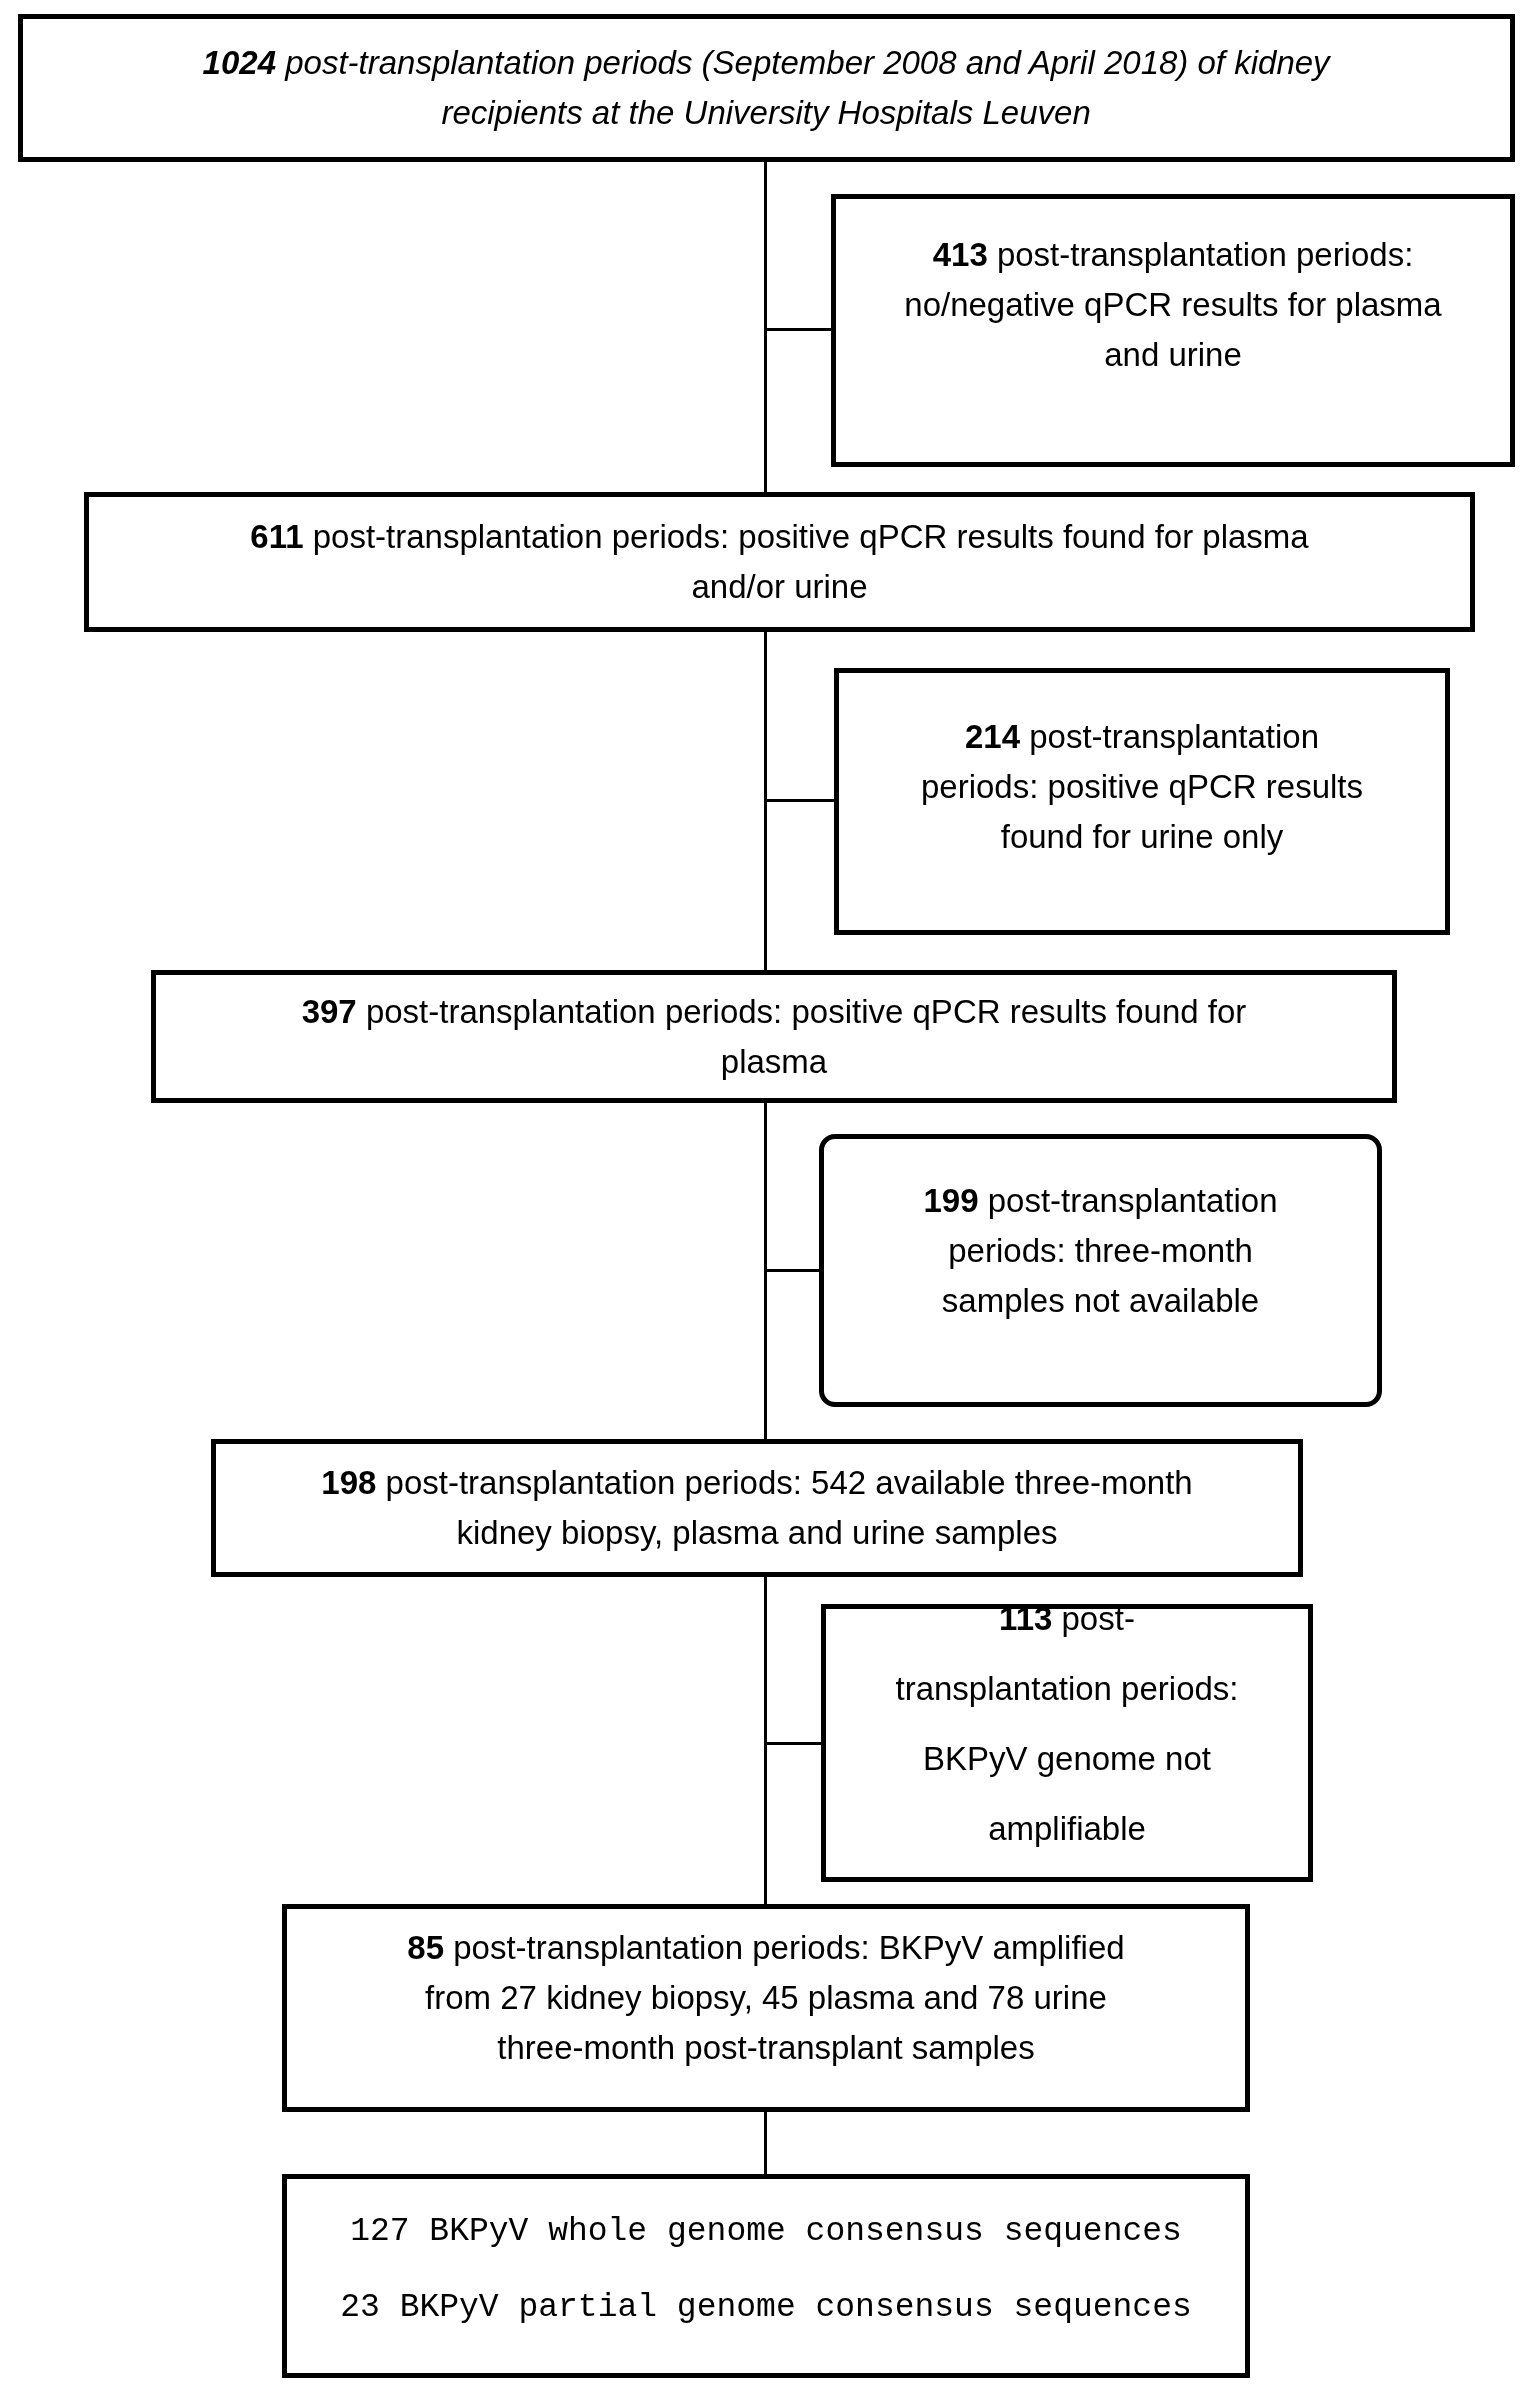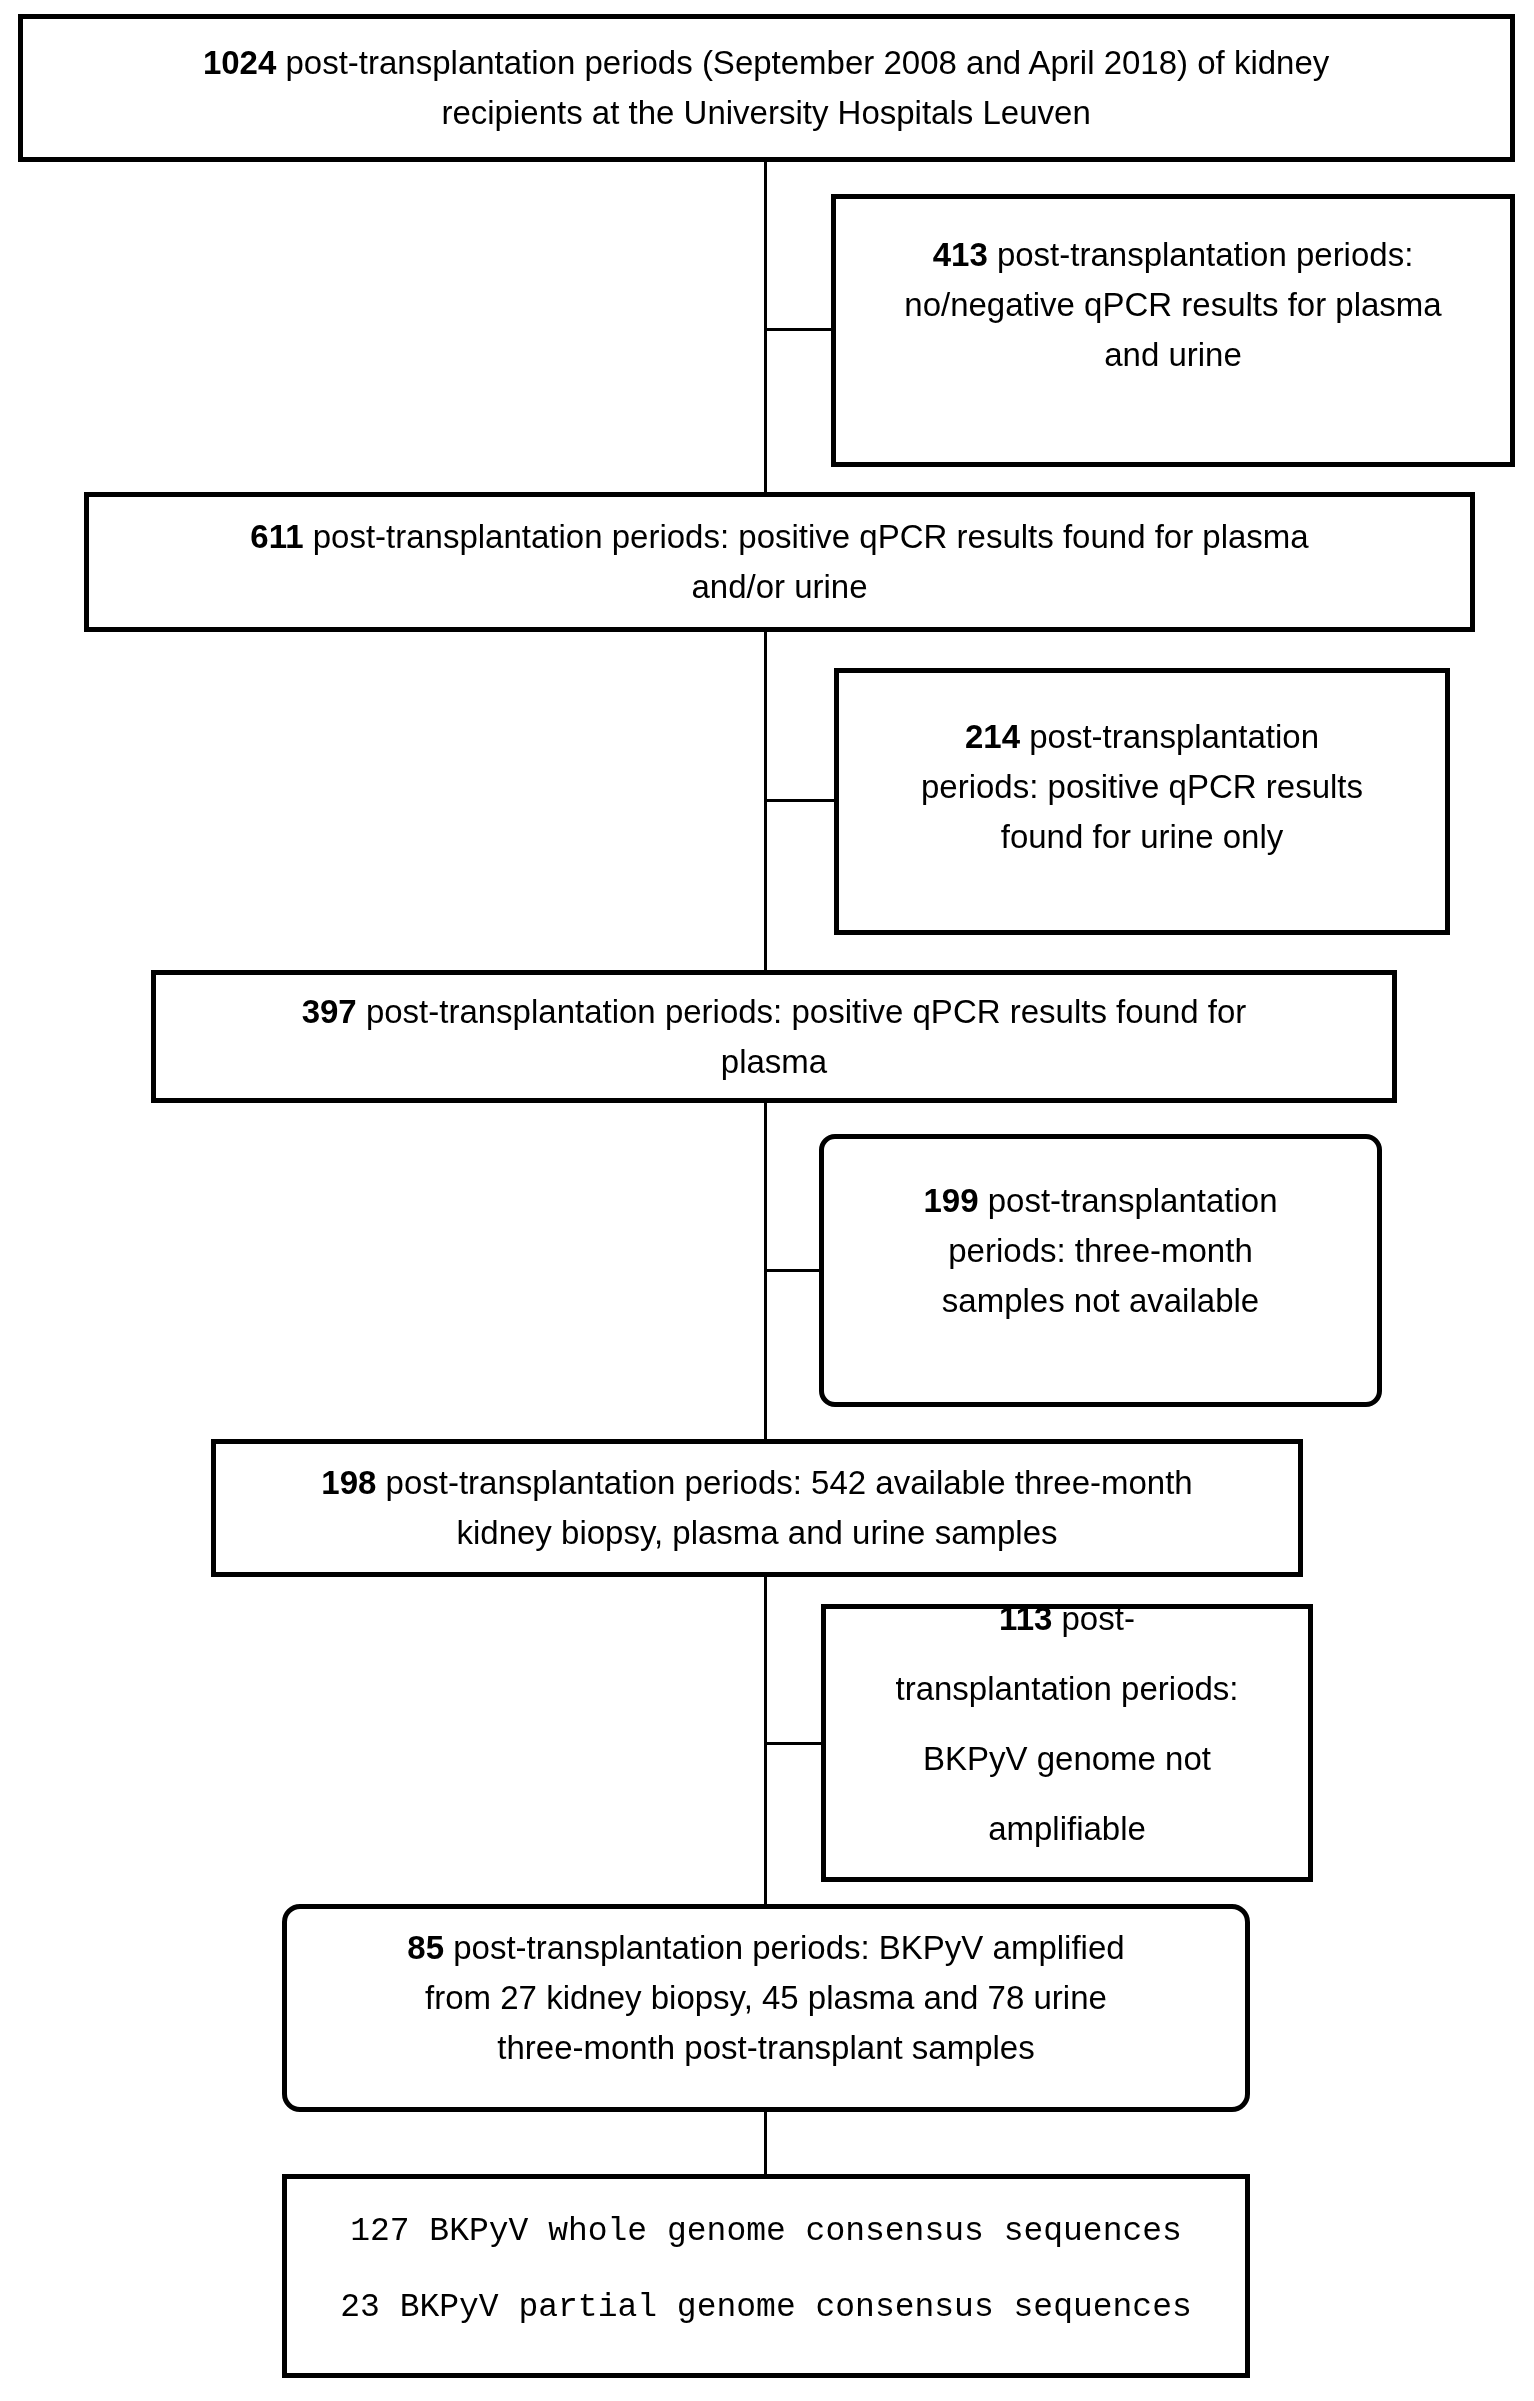--- a/index.html
+++ b/index.html
@@ -40,21 +40,21 @@
   <div class="vline" style="left:764px; top:632px; height:338px;"></div>
   <div class="vline" style="left:764px; top:1103px; height:336px;"></div>
   <div class="vline" style="left:764px; top:1576px; height:328px;"></div>
   <div class="vline" style="left:764px; top:2112px; height:63px;"></div>
 
   <div class="hline" style="left:764px; top:328px;  width:69px;"></div>
   <div class="hline" style="left:764px; top:799px; width:72px;"></div>
   <div class="hline" style="left:764px; top:1269px; width:57px;"></div>
   <div class="hline" style="left:764px; top:1742px; width:59px;"></div>
 
-  <div class="box" style="left:17.6px; top:14px; width:1497px; height:148px;">
+  <div class="box" style="left:17.6px; top:14px; width:1497px; height:148px;font-style:italic;">
     <div class="ln">
       <b class="num">1024</b>
       <span>post-transplantation periods (September 2008 and April 2018) of kidney</span>
     </div>
     <div class="ln">recipients at the University Hospitals Leuven</div>
   </div>
 
   <div class="box" style="left:831px; top:194px; width:684px; height:273px; padding-bottom:52px;">
     <div class="ln">
       <b class="num">413</b>
@@ -109,21 +109,21 @@
   <div class="box" style="left:821px; top:1604px; width:492px; height:278px; padding-bottom:38px;gap:20px;">
     <div class="ln">
       <b class="num">113</b>
       <span>post-</span>
     </div>
     <div class="ln">transplantation periods:</div>
     <div class="ln">BKPyV genome not</div>
     <div class="ln">amplifiable</div>
   </div>
 
-  <div class="box" style="left:282px; top:1904px; width:968px; height:208px; padding-bottom:20px;border-radius:18px;">
+  <div class="box" style="left:282px; top:1904px; width:968px; height:208px; padding-bottom:20px;">
     <div class="ln">
       <b class="num">85</b>
       <span>post-transplantation periods: BKPyV amplified</span>
     </div>
     <div class="ln">from 27 kidney biopsy, 45 plasma and 78 urine</div>
     <div class="ln">three-month post-transplant samples</div>
   </div>
 
   <div class="box" style="left:282px; top:2174px; width:968px; height:204px; padding-bottom:12.6px;font-family:Liberation Mono, monospace;">
     <div class="ln">127 BKPyV whole genome consensus sequences</div>

